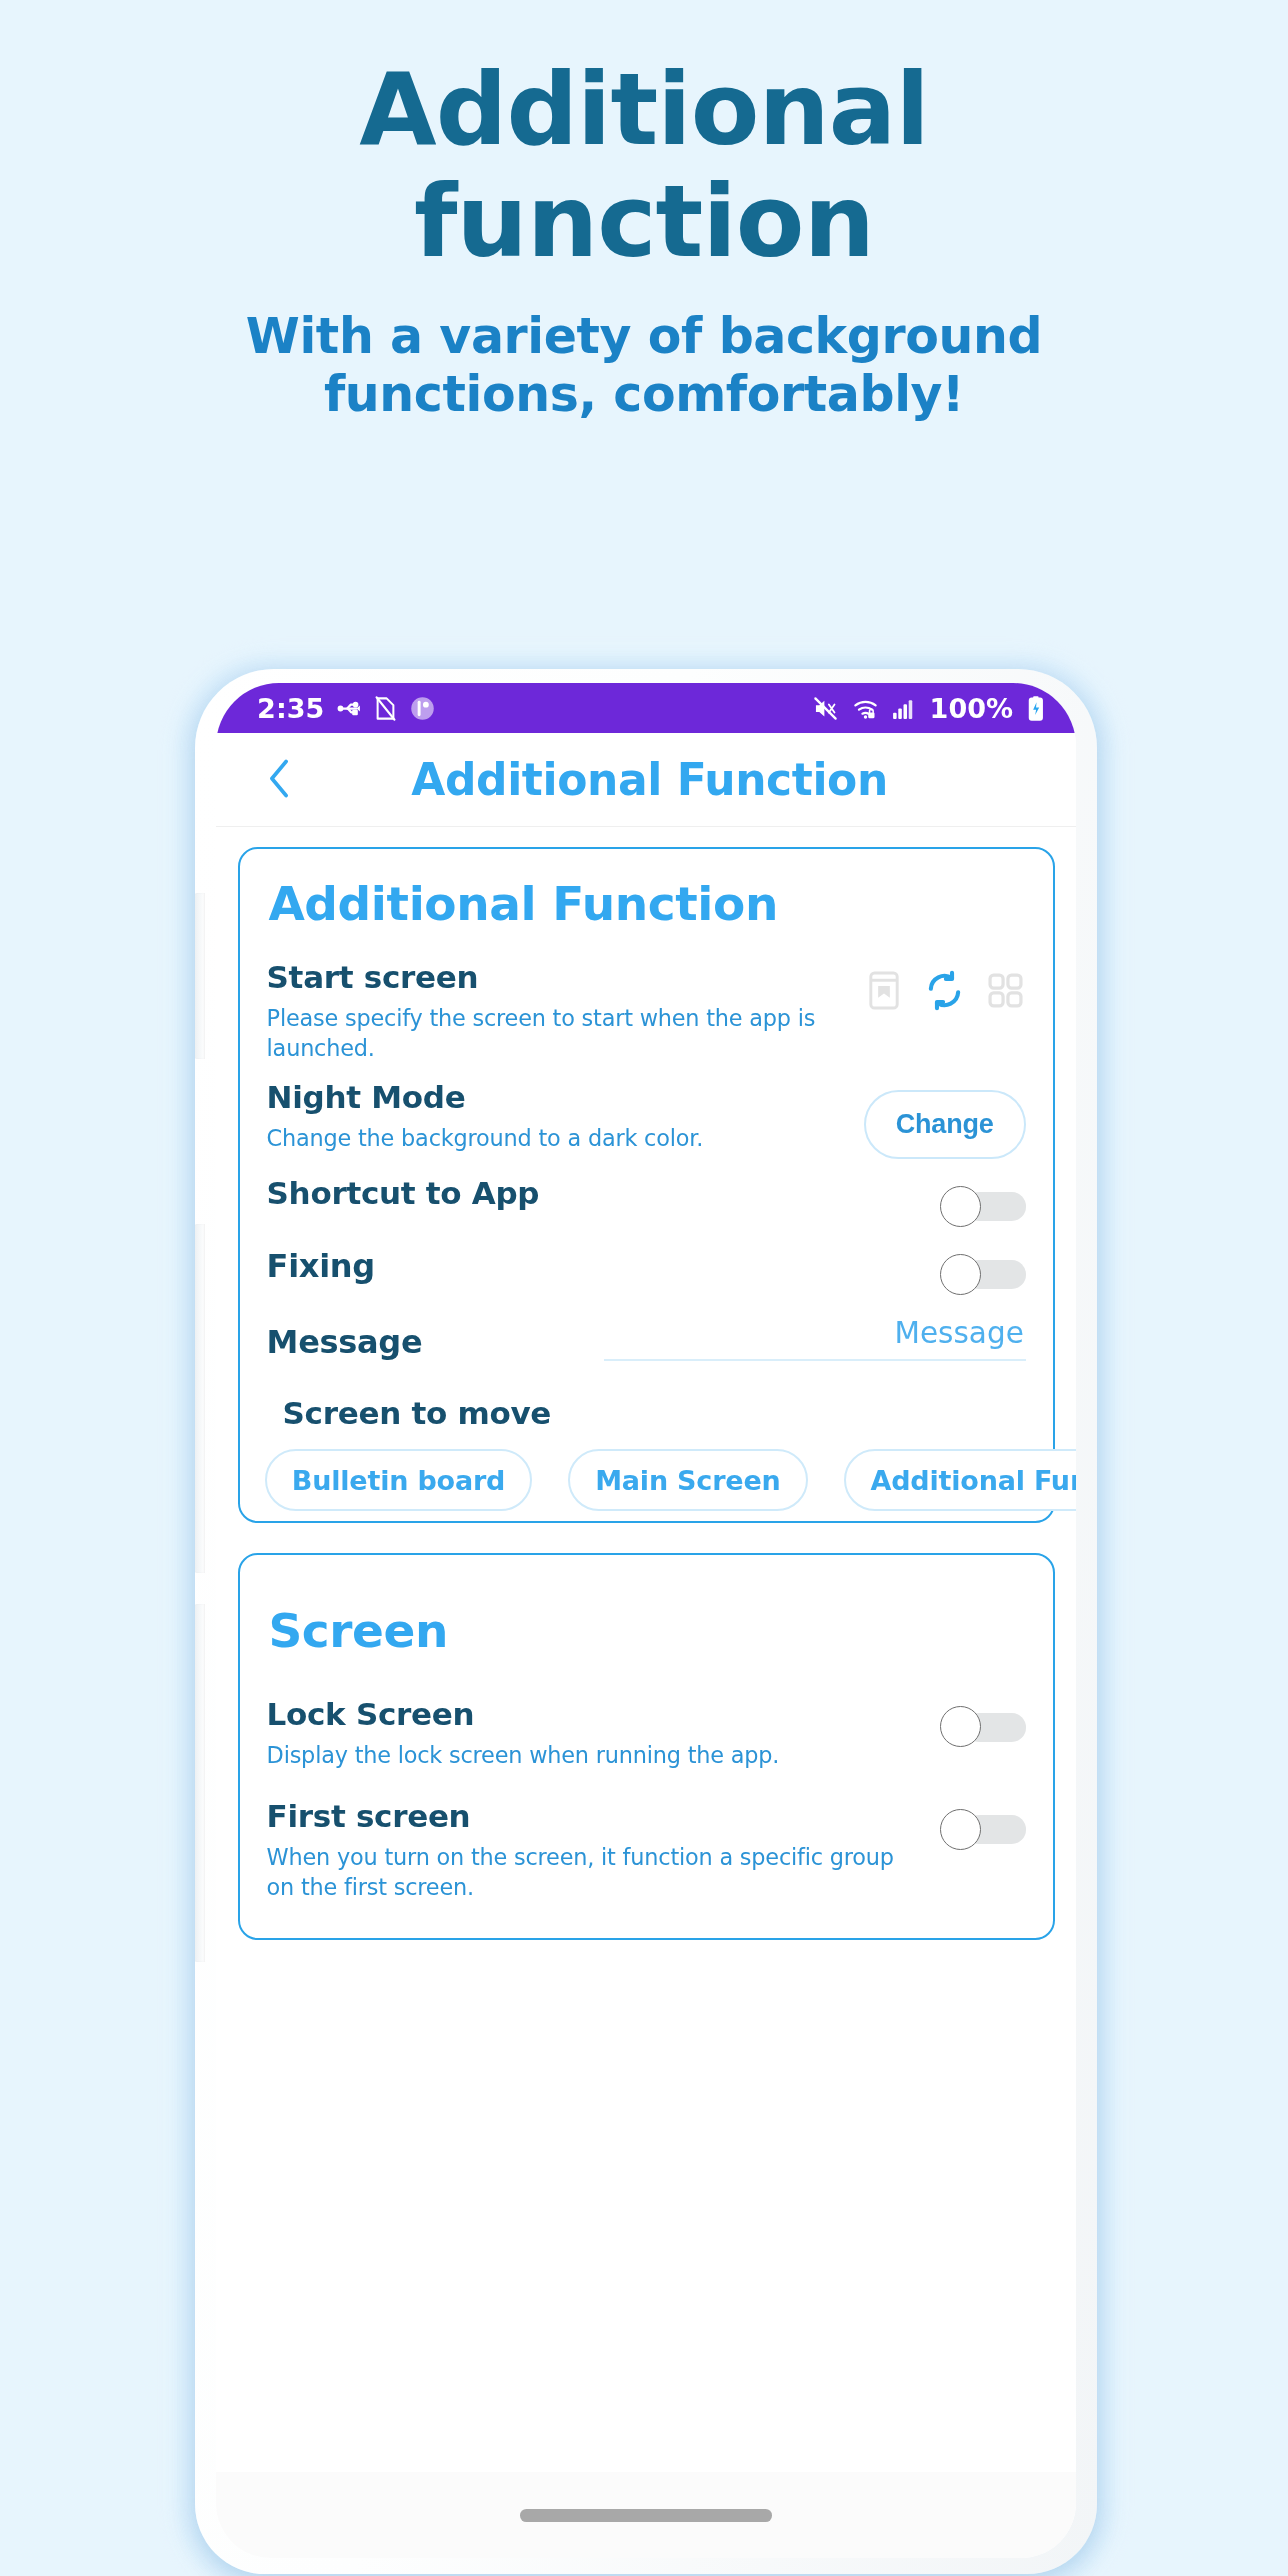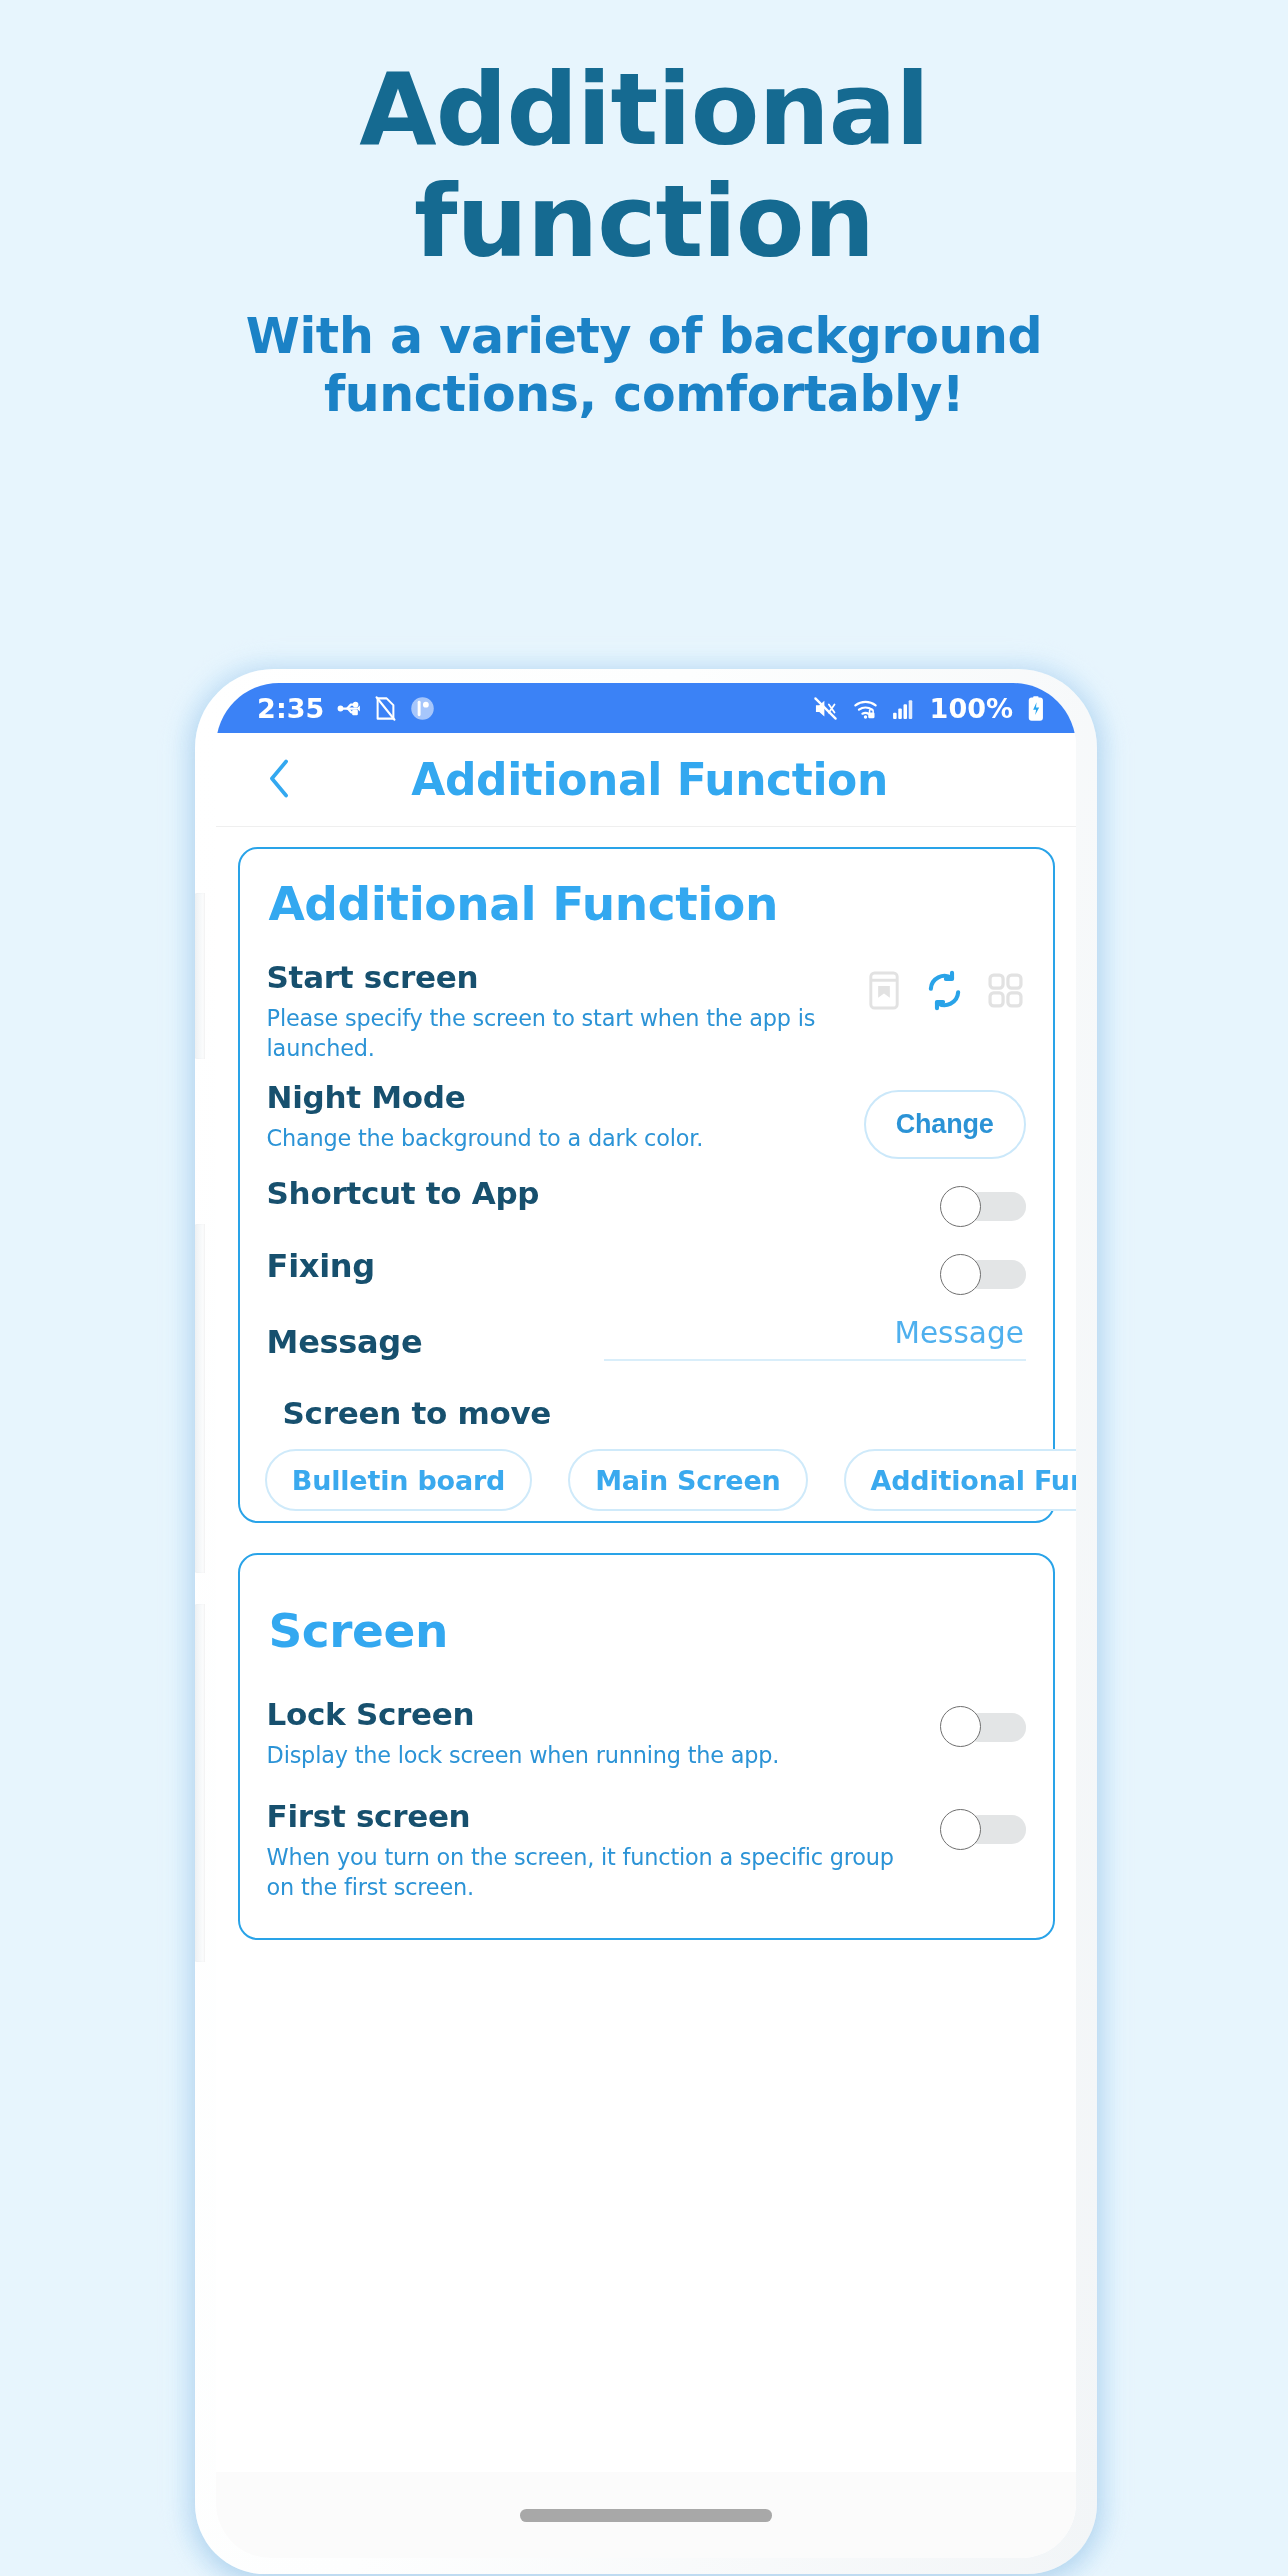--- a/index.html
+++ b/index.html
@@ -80,21 +80,21 @@
     left:21.5px;top:14.3px;
     width:860px;height:1875px;
     border-radius:63px 63px 55px 55px;
     background:#ffffff;
     overflow:hidden;
   }
 
   
   .statusbar{
     height:50px;
-    background:#3b82f6;
+    background:#6d28d9;
     display:flex;
     align-items:center;
     justify-content:space-between;
     padding:0 30px 0 41px;
     color:#ffffff;
     font-size:27px;
     font-weight:600;
   }
   .sb-left,.sb-right{display:flex;align-items:center;gap:11.6px;}
   .sb-time{font-size:27px;letter-spacing:0px;}

